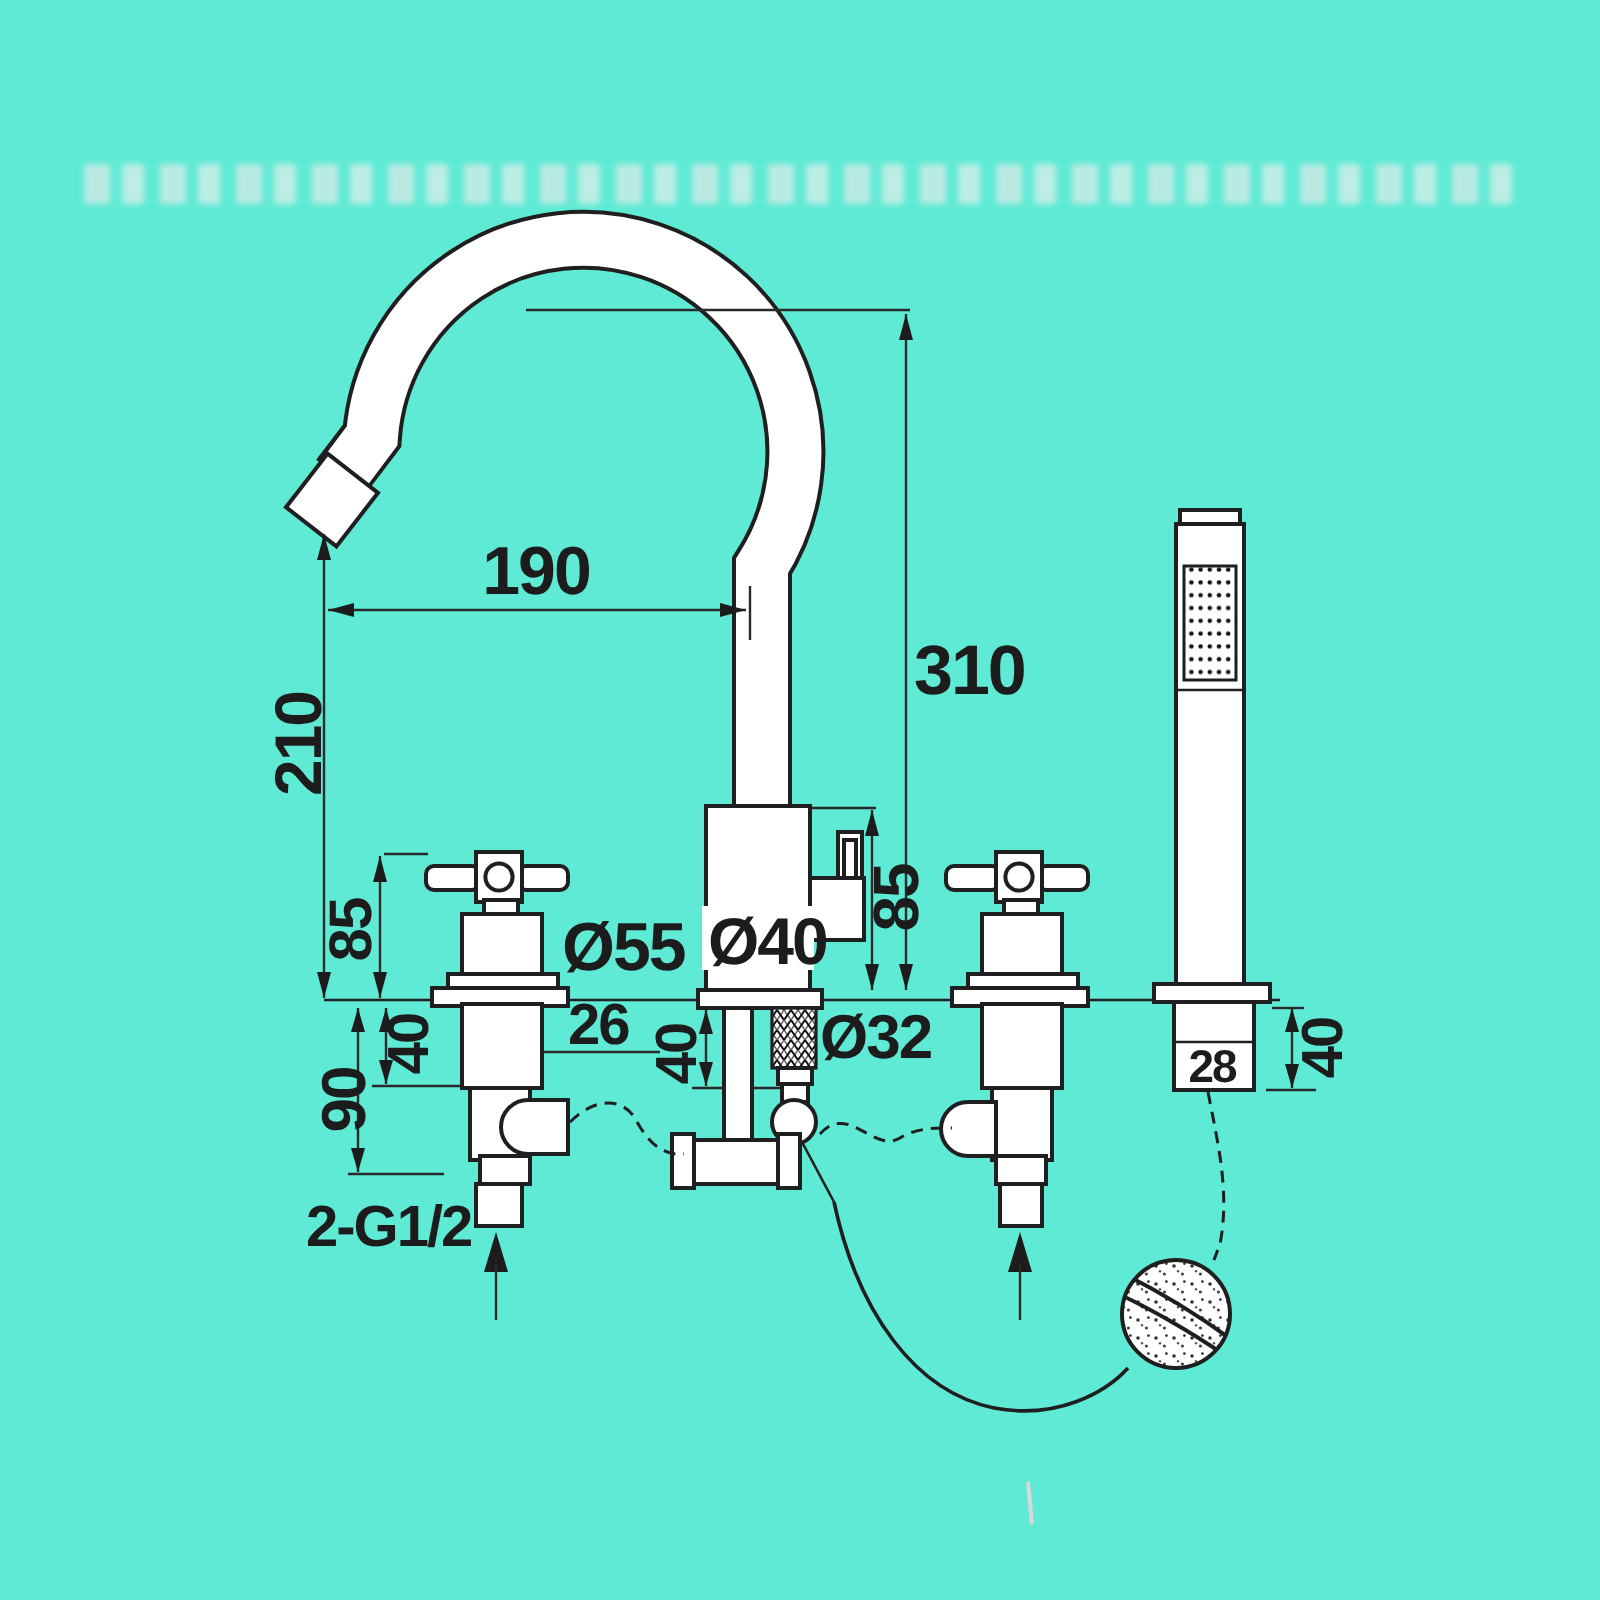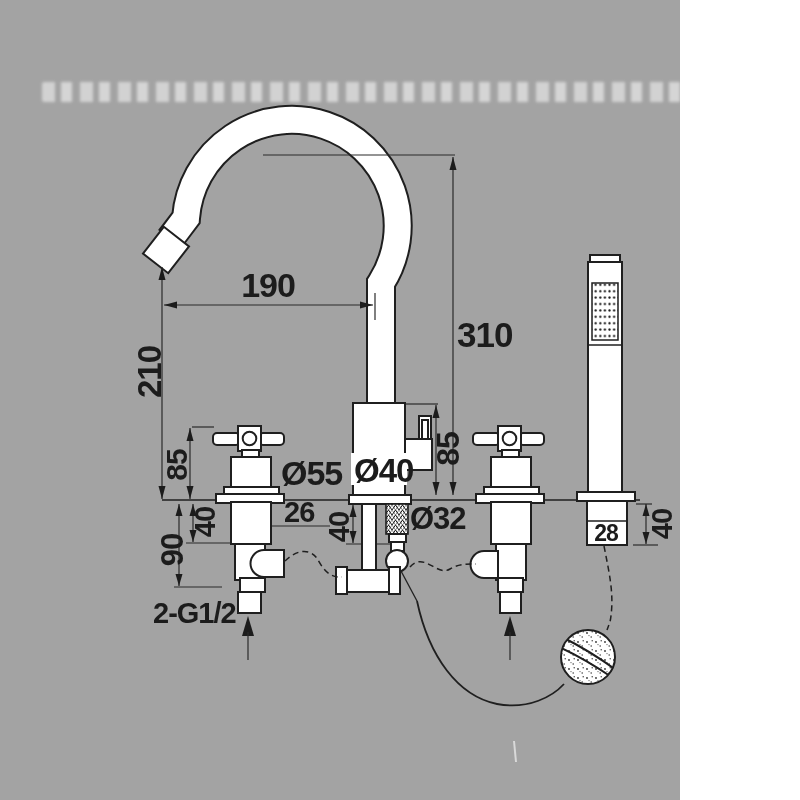--- a/index.html
+++ b/index.html
@@ -1,16 +1,16 @@
 <!DOCTYPE html>
 <html><head>
 <meta charset="utf-8">
 <style>
   html,body{margin:0;padding:0;background:#ffffff;}
-  #stage{position:relative;width:680px;height:800px;background:#a3a3a3;overflow:hidden;
+  #stage{position:relative;width:800px;height:800px;background:#5eead4;overflow:hidden;
          font-family:"Liberation Sans",sans-serif;}
   
   .watermark{position:absolute;left:42px;top:82px;width:716px;height:20px;
     background:
       repeating-linear-gradient(90deg,#ececec 0 13px,transparent 13px 19px,#f0f0f0 19px 30px,transparent 30px 38px);
     filter:blur(1.6px);opacity:.65;border-radius:2px;}
   svg{position:absolute;left:0;top:0;}
   svg text{font-family:"Liberation Sans",sans-serif;font-weight:bold;fill:#1c1c1c;letter-spacing:-1px;}
   .outline{fill:#ffffff;stroke:#1f1f1f;stroke-width:2;}
   .thin{fill:none;stroke:#1f1f1f;stroke-width:1.3;}

